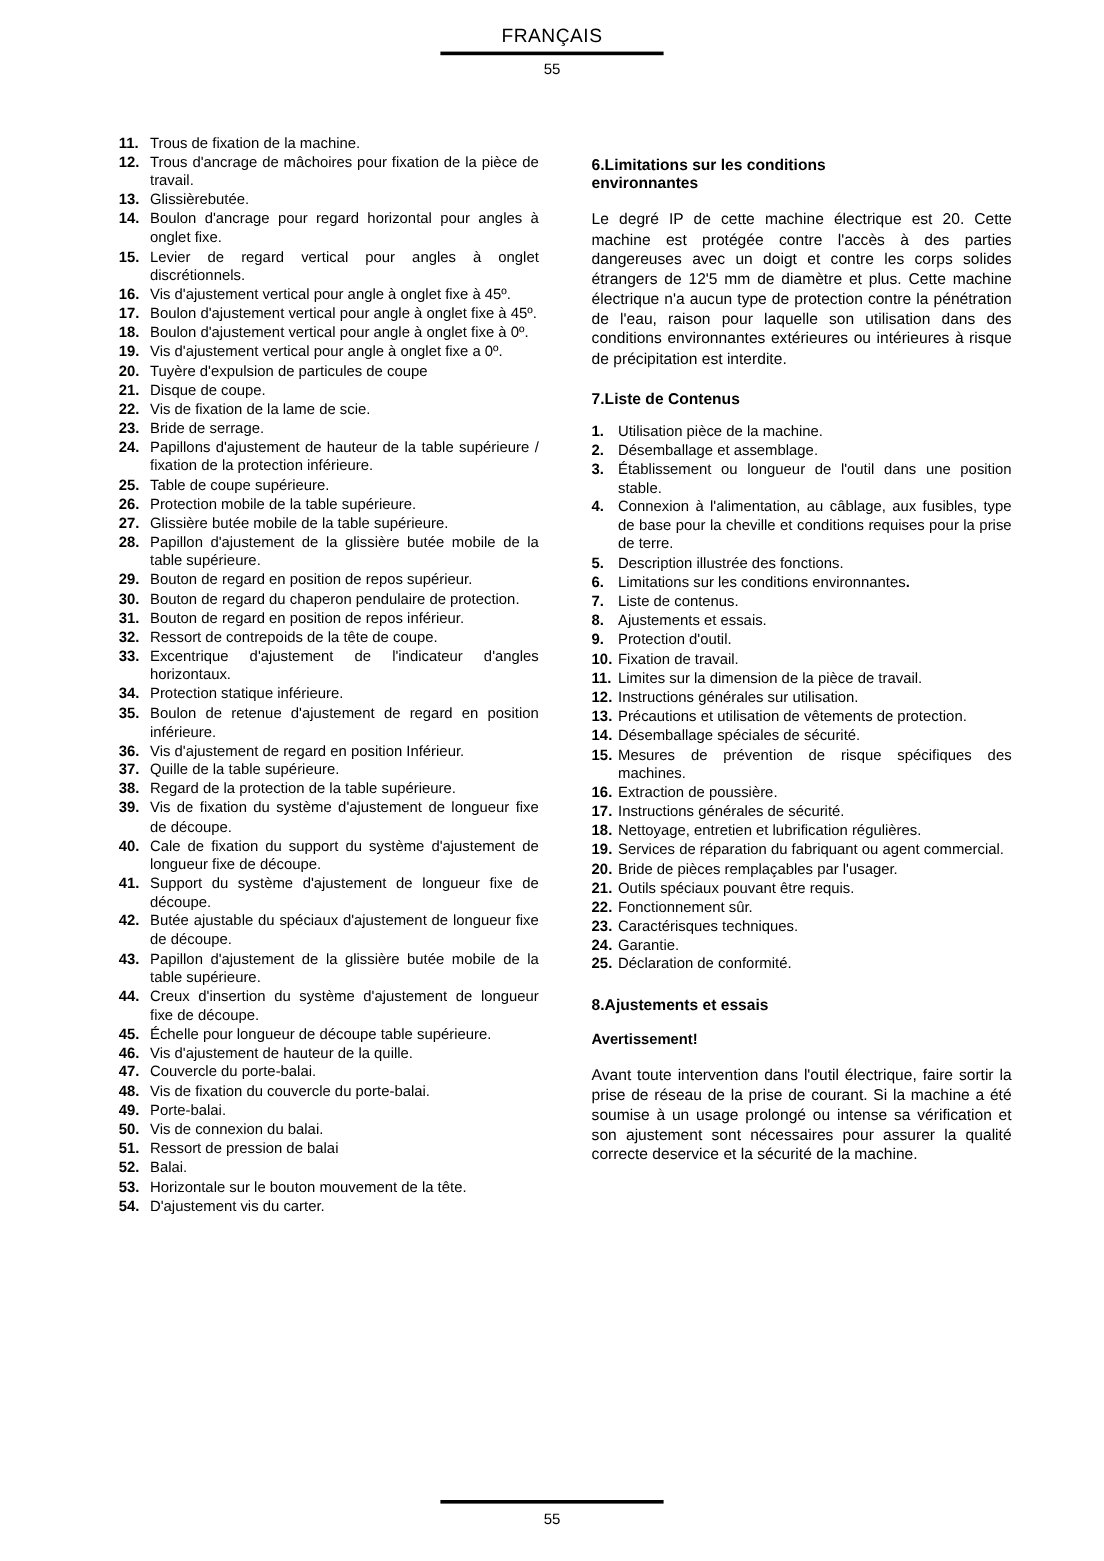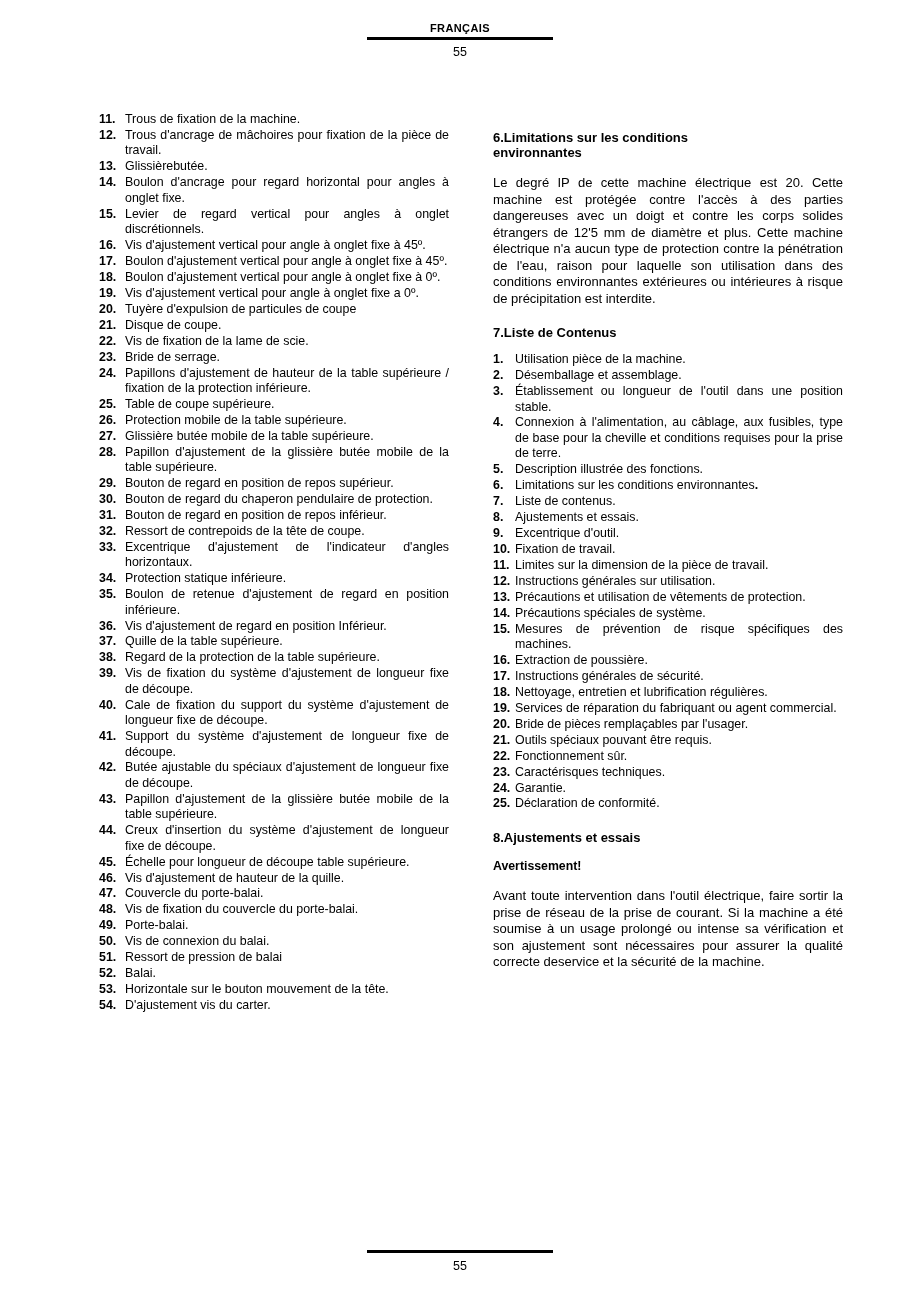--- a/index.html
+++ b/index.html
@@ -21,22 +21,22 @@
     height: 1301px;
     box-sizing: border-box;
     padding: 0;
   }
   
   .header {
     text-align: center;
     padding-top: 22px;
   }
   .header-title {
-    font-size: 11px;
-    font-weight: bold;
+    font-size: 16px;
+    font-weight: normal;
     letter-spacing: 0.4px;
   }
   .header-rule {
     width: 186px;
     height: 3px;
     background: #000;
     margin: 3px auto 0 auto;
   }
   .header-page {
     font-size: 12.5px;
@@ -204,26 +204,26 @@
 
       <ol class="numlist narrow" id="contents-list">
           <li><span class="num">1.</span><span>Utilisation pièce de la machine.</span></li>
           <li><span class="num">2.</span><span>Désemballage et assemblage.</span></li>
           <li><span class="num">3.</span><span>Établissement ou longueur de l'outil dans une position stable.</span></li>
           <li><span class="num">4.</span><span>Connexion à l'alimentation, au câblage, aux fusibles, type de base pour la cheville et conditions requises pour la prise de terre.</span></li>
           <li><span class="num">5.</span><span>Description illustrée des fonctions.</span></li>
           <li><span class="num">6.</span><span>Limitations sur les conditions environnantes</span><span class="bold">.</span></li>
           <li><span class="num">7.</span><span>Liste de contenus.</span></li>
           <li><span class="num">8.</span><span>Ajustements et essais.</span></li>
-          <li><span class="num">9.</span><span>Excentrique d'outil.</span></li>
+          <li><span class="num">9.</span><span>Protection d'outil.</span></li>
           <li><span class="num">10.</span><span>Fixation de travail.</span></li>
           <li><span class="num">11.</span><span>Limites sur la dimension de la pièce de travail.</span></li>
           <li><span class="num">12.</span><span>Instructions générales sur utilisation.</span></li>
           <li><span class="num">13.</span><span>Précautions et utilisation de vêtements de protection.</span></li>
-          <li><span class="num">14.</span><span>Précautions spéciales de système.</span></li>
+          <li><span class="num">14.</span><span>Désemballage spéciales de sécurité.</span></li>
           <li><span class="num">15.</span><span>Mesures de prévention de risque spécifiques des machines.</span></li>
           <li><span class="num">16.</span><span>Extraction de poussière.</span></li>
           <li><span class="num">17.</span><span>Instructions générales de sécurité.</span></li>
           <li><span class="num">18.</span><span>Nettoyage, entretien et lubrification régulières.</span></li>
           <li><span class="num">19.</span><span>Services de réparation du fabriquant ou agent commercial.</span></li>
           <li><span class="num">20.</span><span>Bride de pièces remplaçables par l'usager.</span></li>
           <li><span class="num">21.</span><span>Outils spéciaux pouvant être requis.</span></li>
           <li><span class="num">22.</span><span>Fonctionnement sûr.</span></li>
           <li><span class="num">23.</span><span>Caractérisques techniques.</span></li>
           <li><span class="num">24.</span><span>Garantie.</span></li>

